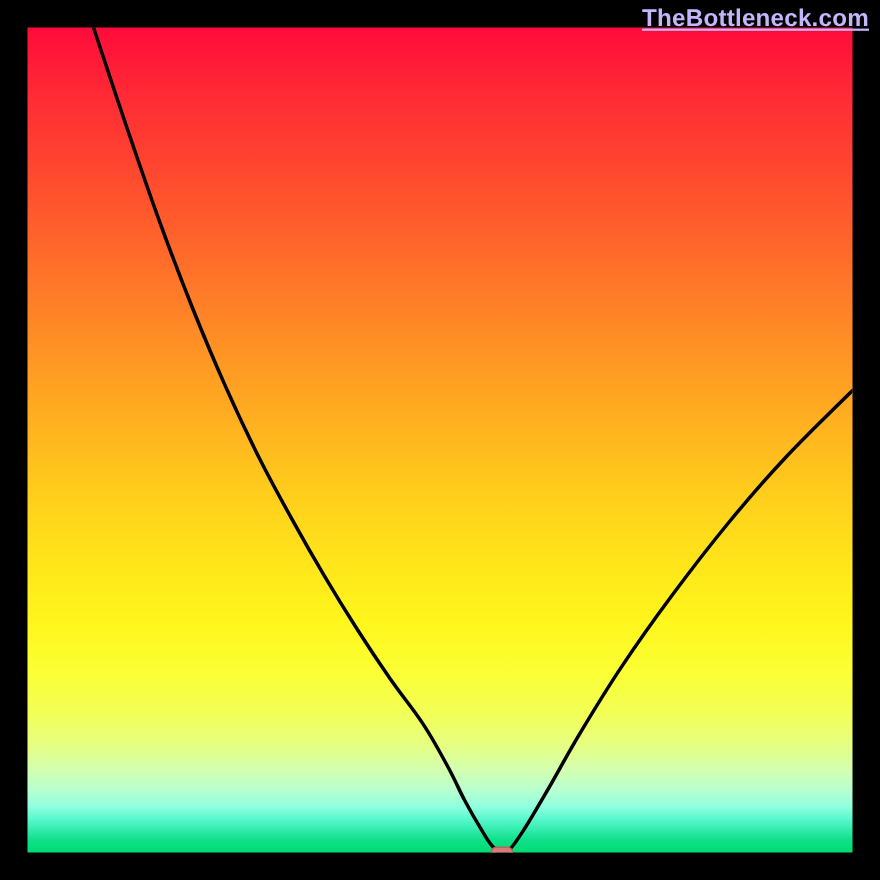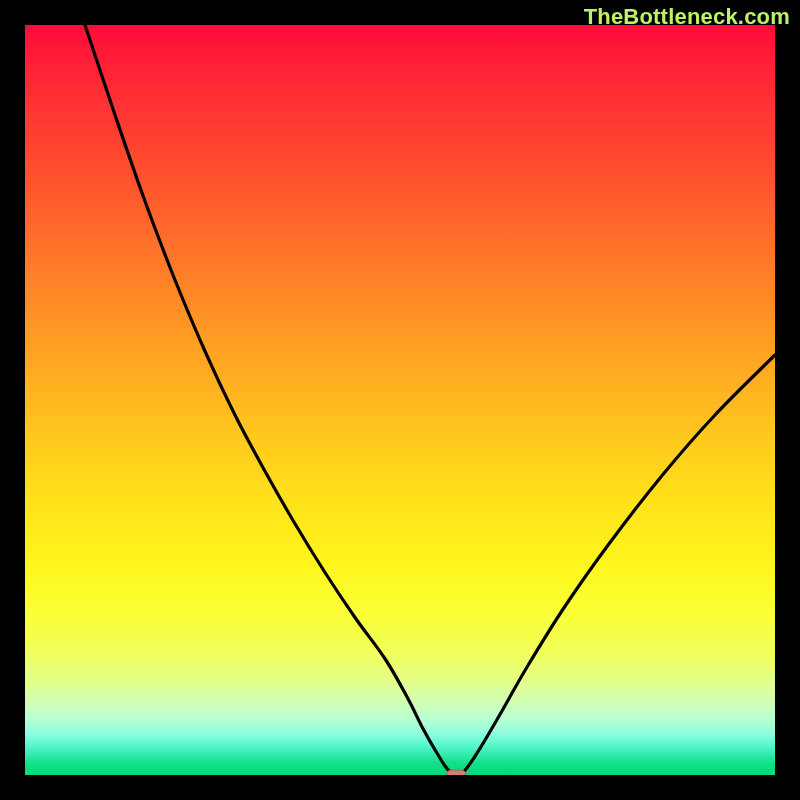--- a/index.html
+++ b/index.html
@@ -14,26 +14,27 @@
   .frame {
     position: relative;
     width: 800px;
     height: 800px;
     background: #000;
   }
   .watermark {
     position: absolute;
     top: 4px;
     right: 10px;
-    color: #bef264;
+    color: #c4b5fd;
     font-size: 22px;
     font-weight: 600;
     letter-spacing: 0.2px;
     z-index: 10;
     user-select: none;
+    text-decoration: underline;
   }
   .plot-area {
     position: absolute;
     left: 25px;
     top: 25px;
     width: 750px;
     height: 750px;
     background: linear-gradient(to bottom,
       #ff0b3a 0%,
       #ff2a35 8%,

